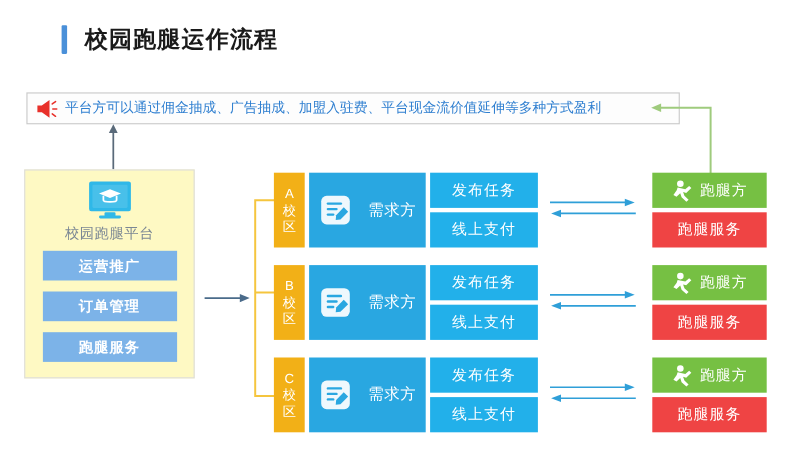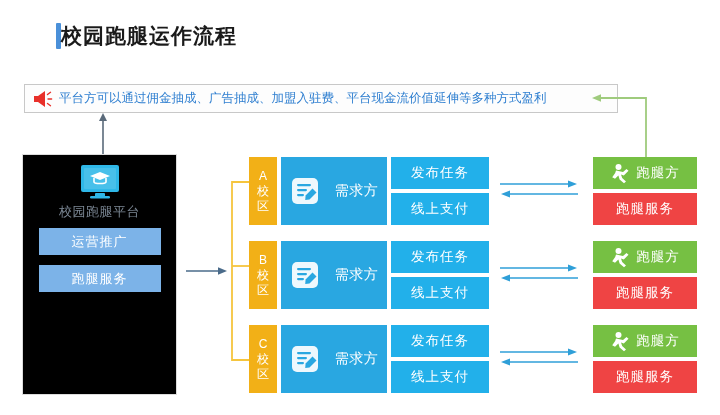--- a/index.html
+++ b/index.html
@@ -8,21 +8,21 @@
     background: #ffffff;
     font-family: "Liberation Sans", "DejaVu Sans", sans-serif;
     overflow: hidden;
     position: relative;
   }
 
   
   .title-wrap {
     position: absolute;
     left: 24px; top: 22px;
-    display: flex; align-items: center; gap: 0; padding-left: 32px;
+    display: flex; align-items: center; gap: 16px; padding-left: 32px;
   }
   .title-bar {
     width: 5px; height: 26px;
     background: #4a90d9;
     border-radius: 1px;
   }
   .title-text {
     font-size: 21px;
     font-weight: bold;
     color: #1a1a1a;
@@ -45,43 +45,44 @@
     font-size: 12.5px;
     color: #2f7fd0;
     white-space: nowrap;
     letter-spacing: 0px;
   }
 
   
   .platform {
     position: absolute;
     left: 22px; top: 154px;
-    width: 155px; height: 241px;
+    width: 155px; height: 190px;
     border: 1px solid #dcdcdc;
-    background: #000000;
+    background: #fef9c3;
     display: flex; flex-direction: column;
     align-items: center;
     padding-top: 9px;
   }
   .monitor-icon { width: 42px; height: 36px; }
   .platform-label {
     font-size: 13px;
     color: #7b8794;
     margin-top: 3px;
     margin-bottom: 7px;
     letter-spacing: 0.5px;
   }
   .plat-btn {
     width: 122px; height: 27px;
     background: #7cb3e8;
     color: #ffffff;
     font-size: 13px;
     display: flex; align-items: center; justify-content: center;
     margin-bottom: 10px;
     letter-spacing: 1px;
+    font-weight: bold;
   }
 
   
   .row {
     position: absolute;
     left: 249px;
     width: 240px; height: 68px;
     display: flex;
   }
   .row-a { top: 157px; }
@@ -208,20 +209,21 @@
       <rect x="2" y="1" width="38" height="27" rx="2" fill="#2fb8e8"></rect>
       <rect x="5" y="4" width="32" height="21" rx="1" fill="#ffffff" opacity="0.12"></rect>
       <path d="M21 8 L31 12 L21 16 L11 12 Z" fill="#ffffff"></path>
       <path d="M15 14 v4 c0 2 12 2 12 0 v-4" stroke="#ffffff" stroke-width="1.6" fill="none"></path>
       <rect x="16" y="29" width="10" height="4" rx="1" fill="#2fb8e8"></rect>
       <rect x="11" y="32" width="20" height="2.6" rx="1.3" fill="#2fb8e8"></rect>
     </svg>
   </span>
   <div class="platform-label">校园跑腿平台</div>
   <div class="plat-btn">运营推广</div>
+  <div class="plat-btn">订单管理</div>
   <div class="plat-btn">跑腿服务</div>
 </div>
 
 <div class="row row-a">
   <div class="campus-tag">
     <span>A</span>
     <span>校</span>
     <span>区</span>
   </div>
   <div class="demand-box">

